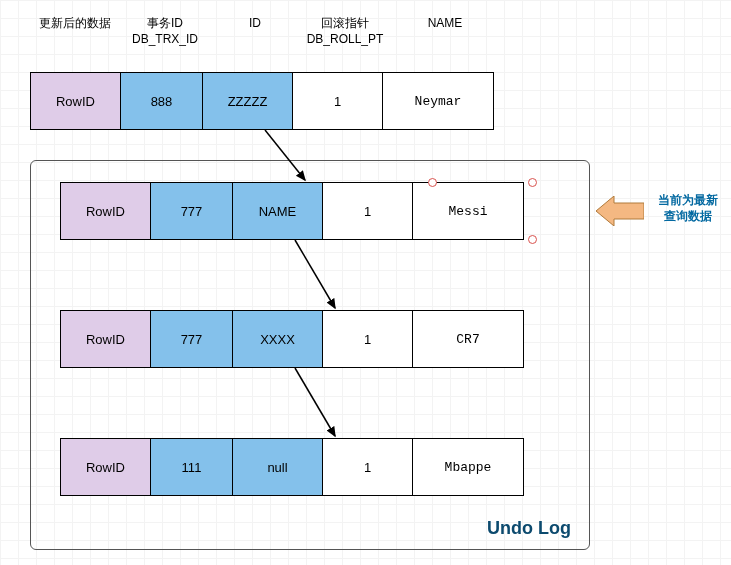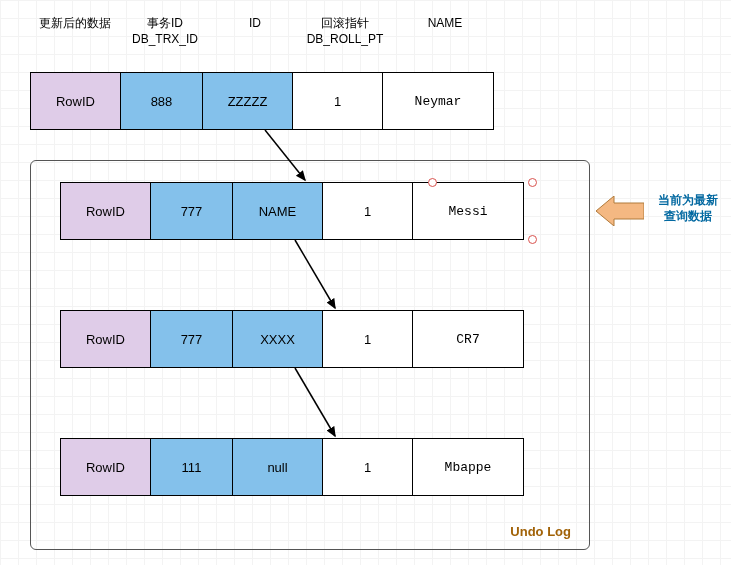--- a/index.html
+++ b/index.html
@@ -42,23 +42,23 @@
     width: 560px;
     height: 390px;
     border: 1px solid #555;
     border-radius: 6px;
     box-sizing: border-box;
   }
   .undo-label {
     position: absolute;
     right: 18px;
     bottom: 10px;
-    color: #a16207;
+    color: #0c4a6e;
     font-weight: bold;
-    font-size: 13px;
+    font-size: 18px;
   }
   .arrow {
     position: absolute;
     pointer-events: none;
   }
   .callout-arrow {
     position: absolute;
     left: 596px;
     top: 196px;
     width: 48px;

